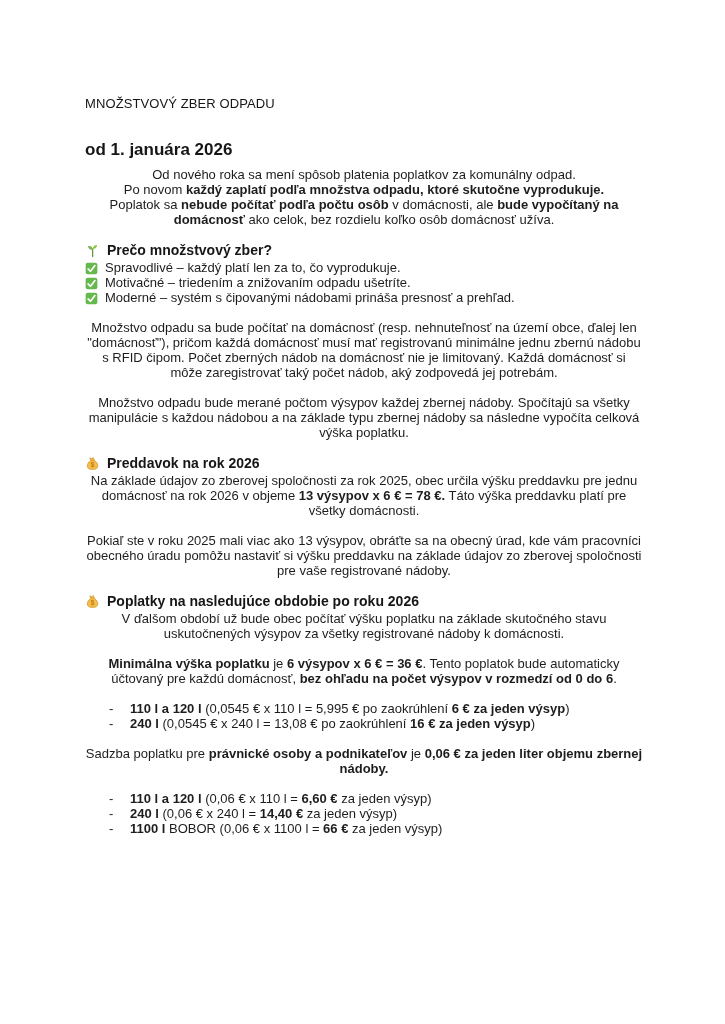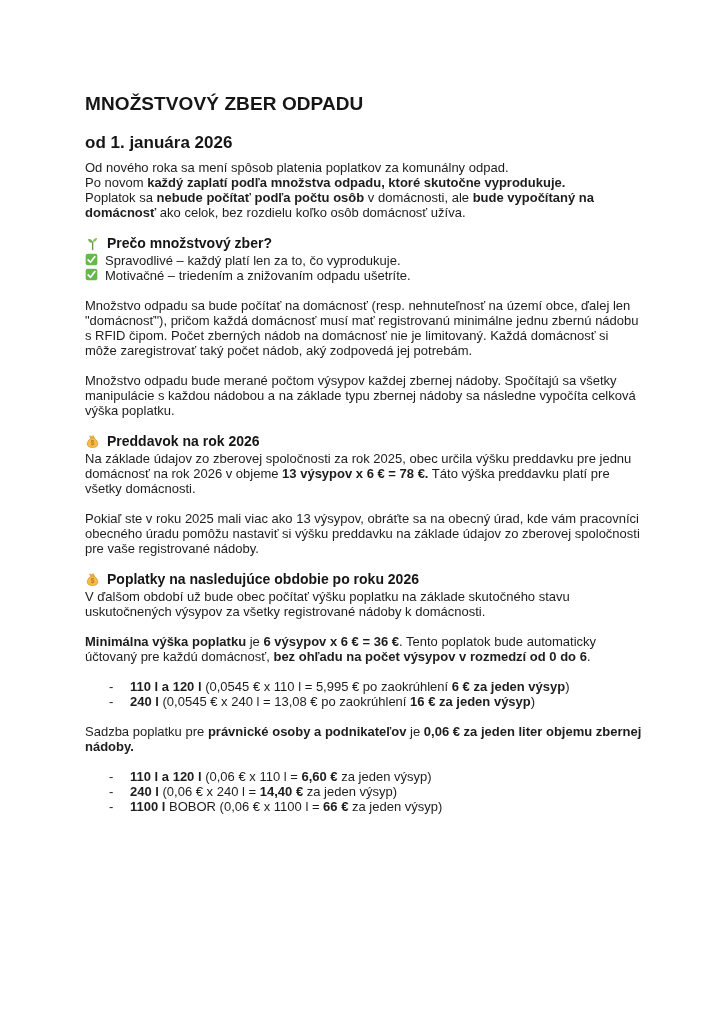--- a/index.html
+++ b/index.html
@@ -7,38 +7,38 @@
     width: 725px; height: 1024px; overflow: hidden; position: relative;
     font-family: "Liberation Sans", "DejaVu Sans", sans-serif;
     color: #1d1d1d;
     -webkit-font-smoothing: antialiased;
   }
   .doc {
     position: absolute; left: 85px; top: 94px; width: 558px;
     font-size: 13px; line-height: 15px;
   }
   .title {
-    font-size: 19px; line-height: 20px; font-weight: 700;
-    margin: 0 0 20px 0; letter-spacing: 0.1px; color: #161616;
+    font-size: 13px; line-height: 20px; font-weight: 400;
+    margin: 0 0 27px 0; letter-spacing: 0.1px; color: #161616;
   }
   .subtitle {
     font-size: 17px; line-height: 18px; font-weight: 700;
     margin: 0 0 8px 0; color: #161616;
   }
-  p.para { margin: 0 0 15px 0; }
+  p.para { margin: 0 0 15px 0; text-align: center; }
   .b { font-weight: 700; }
   .sec-heading {
     display: flex; align-items: center; gap: 7px;
     font-size: 14px; line-height: 17px; font-weight: 700;
     margin: 0 0 1px 0; color: #161616; text-align: center;
   }
   .icon { width: 15px; height: 15px; display: inline-flex; flex: 0 0 auto; }
   .icon svg { width: 100%; height: 100%; display: block; }
   .check-list { margin: 0 0 15px 0; }
-  .check-row { display: flex; align-items: flex-start; gap: 7px; height: 15px; line-height: 15px; }
+  .check-row { display: flex; align-items: flex-end; gap: 7px; height: 15px; line-height: 15px; }
   .check-row .icon { width: 13px; height: 13px; }
   .dash-list { margin: 0 0 15px 0; padding: 0; list-style: none; }
   .dash-list li { position: relative; padding-left: 45px; line-height: 15px; }
   .dash-list .marker { position: absolute; left: 24px; top: 0; }
 </style>
 </head>
 <body>
 
 <div class="doc">
   <h1 class="title">MNOŽSTVOVÝ ZBER ODPADU</h1>
@@ -67,20 +67,29 @@
         </div>
         <div class="check-row">
           <span class="icon">
             <svg viewBox="0 0 16 16">
               <rect x="0.8" y="0.8" width="14.4" height="14.4" rx="2.6" fill="#64B84C"></rect>
               <path d="M3.8 8.6 L6.8 11.4 L12.2 4.4" stroke="#ffffff" stroke-width="2.1" fill="none" stroke-linecap="round" stroke-linejoin="round"></path>
             </svg>
           </span>
           <span>Motivačné – triedením a znižovaním odpadu ušetríte.</span>
         </div>
+        <div class="check-row">
+          <span class="icon">
+            <svg viewBox="0 0 16 16">
+              <rect x="0.8" y="0.8" width="14.4" height="14.4" rx="2.6" fill="#64B84C"></rect>
+              <path d="M3.8 8.6 L6.8 11.4 L12.2 4.4" stroke="#ffffff" stroke-width="2.1" fill="none" stroke-linecap="round" stroke-linejoin="round"></path>
+            </svg>
+          </span>
+          <span>Moderné – systém s čipovanými nádobami prináša presnosť a prehľad.</span>
+        </div>
       </div>
       <p class="para"><span>Množstvo odpadu sa bude počítať na domácnosť (resp. nehnuteľnosť na území obce, ďalej len "domácnosť"), pričom každá domácnosť musí mať registrovanú minimálne jednu zbernú nádobu s RFID čipom. Počet zberných nádob na domácnosť nie je limitovaný. Každá domácnosť si môže zaregistrovať taký počet nádob, aký zodpovedá jej potrebám.</span></p>
       <p class="para"><span>Množstvo odpadu bude merané počtom výsypov každej zbernej nádoby. Spočítajú sa všetky manipulácie s každou nádobou a na základe typu zbernej nádoby sa následne vypočíta celková výška poplatku.</span></p>
       <div class="sec-heading">
         <span class="icon">
           <svg viewBox="0 0 16 16">
             <path d="M6.2 4.6 L5 2.4 Q4.8 1.9 5.4 2.1 L6.9 2.7 Q7.2 2.8 7.5 2.6 L8.5 1.8 Q8.9 1.5 9.1 2 L9.9 4.5 Z" fill="#F7BB49" stroke="#D1952E" stroke-width="0.7" stroke-linejoin="round"></path>
             <path d="M6 4.9 Q5.6 4.6 6.1 4.4 L9.8 4.3 Q10.4 4.4 10 4.8 C12.5 6.3 13.6 8.6 13.6 10.7 C13.6 13.3 11.4 14.4 8 14.4 C4.7 14.4 2.5 13.3 2.5 10.7 C2.5 8.6 3.6 6.4 6 4.9 Z" fill="#F7BB49" stroke="#D1952E" stroke-width="0.8"></path>
             <text x="8.1" y="11.9" font-size="7" font-family="Liberation Sans, sans-serif" font-weight="bold" fill="#B97E1C" text-anchor="middle">$</text>
           </svg>

